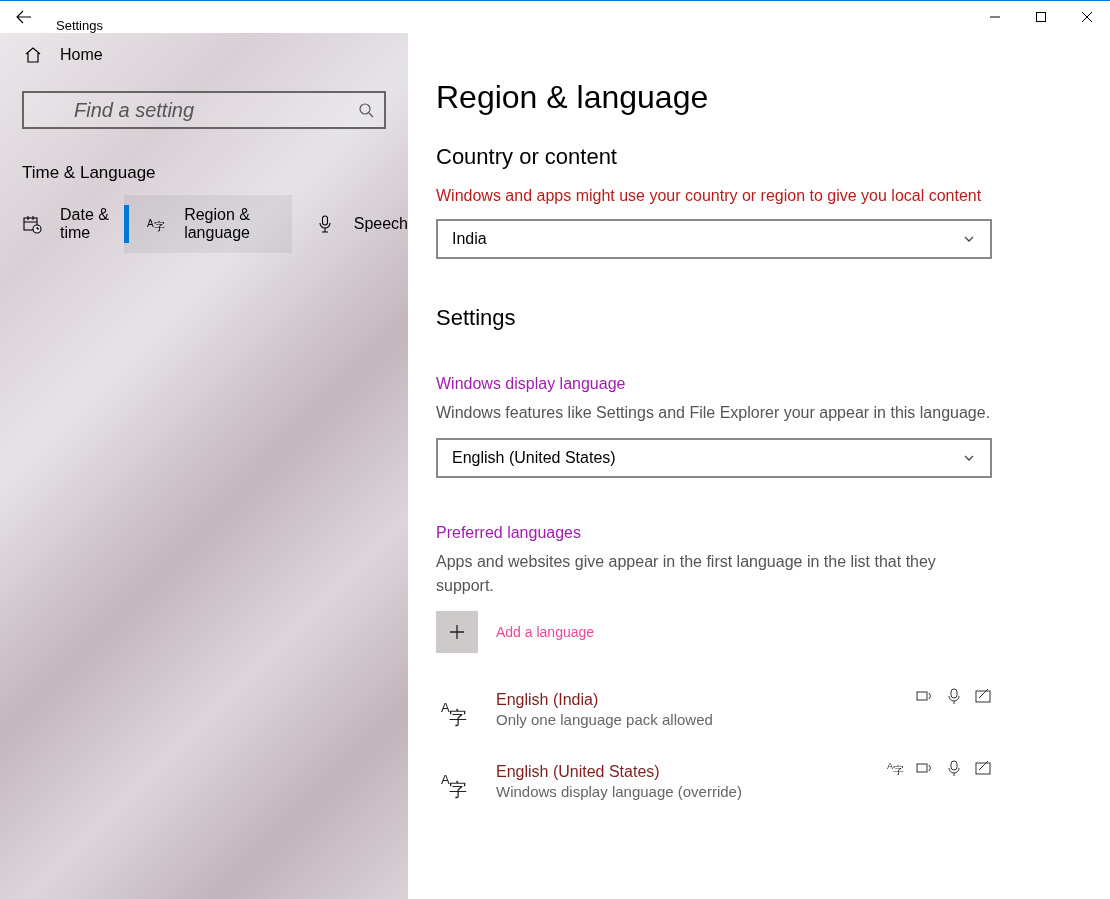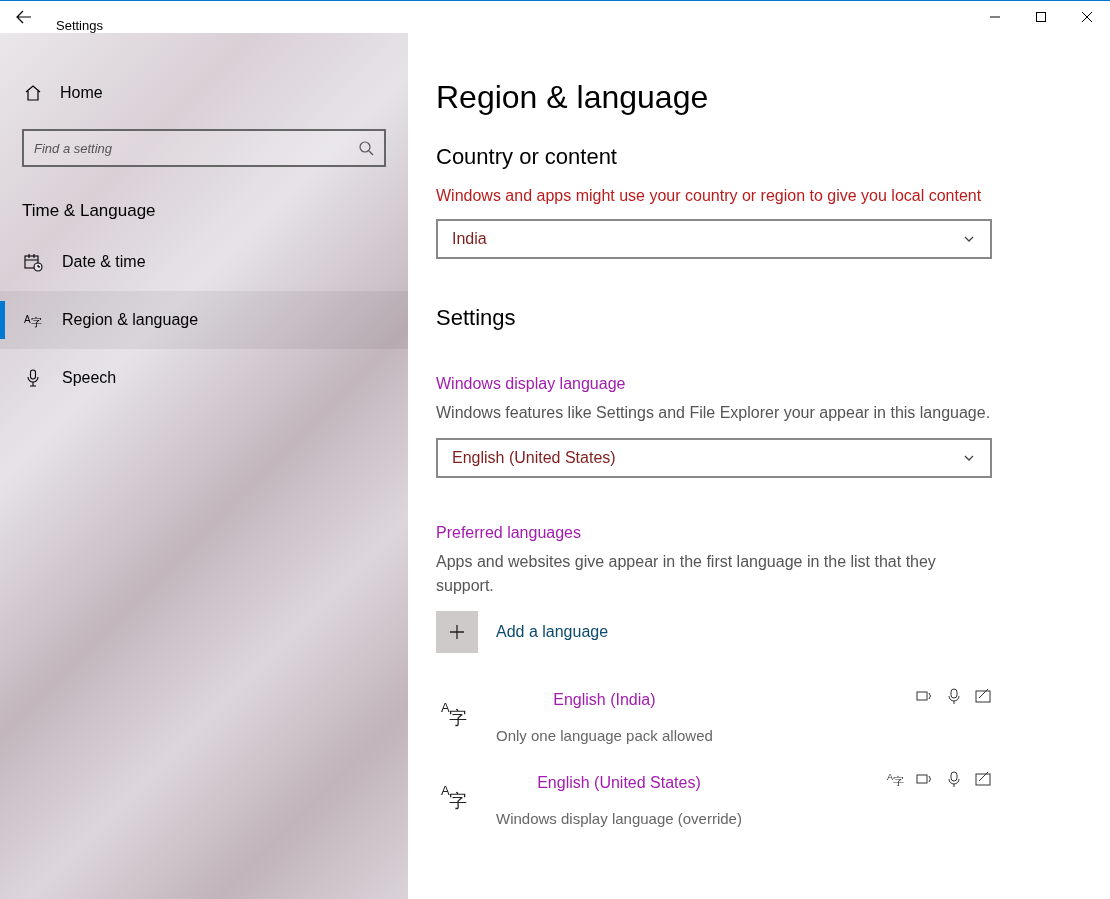--- a/index.html
+++ b/index.html
@@ -8,56 +8,55 @@
   .titlebar { height: 32px; display: flex; align-items: center; position: relative; }
   .titlebar-left { display: flex; align-items: flex-end; }
   .back-btn { width: 48px; height: 32px; display: flex; align-items: center; justify-content: center; cursor: pointer; }
   .titlebar-title { font-size: 13px; color: #000; margin-left: 8px; }
   .win-controls { position: absolute; right: 0; top: 0; display: flex; }
   .win-btn { width: 46px; height: 32px; display: flex; align-items: center; justify-content: center; cursor: pointer; }
   .body { flex: 1; display: flex; overflow: hidden; }
   .sidebar {
     width: 408px;
     background: linear-gradient(135deg, #eae7ea 0%, #d9d0d6 20%, #e6e3e8 35%, #c3b6bd 55%, #dcd6dc 70%, #c1b4ba 85%, #d9d3d8 100%);
-    padding-top: 38px;
     display: flex;
     flex-direction: column;
   }
   .home-row { display: flex; align-items: center; height: 44px; padding-left: 22px; cursor: pointer; }
   .home-row .icon { width: 22px; display: flex; justify-content: center; }
   .home-row .label { margin-left: 16px; font-size: 16px; color: #000; }
   .search-wrap { margin: 14px 22px 18px 22px; }
   .search-box { width: 100%; height: 38px; border: 2px solid #666; background: rgba(255,255,255,0.15); display: flex; align-items: center; padding: 0 10px; }
-  .search-input { flex: 1; border: none; background: transparent; outline: none; font-size: 13px; color: #555; font-style: italic; }
+  .search-input { flex: 1; border: none; background: transparent; outline: none; font-size: 20px; color: #555; font-style: italic; margin-left: 40px; }
   .search-input::placeholder { color: #555; font-style: italic; }
   .search-icon { color: #666; font-size: 14px; }
   .category-header { padding: 16px 22px 12px 22px; font-size: 17px; font-weight: 400; color: #000; }
-  .nav-list { display: flex; flex-direction: column; }
+  .nav-list { display: flex; flex-direction: row; }
   .nav-item { height: 58px; display: flex; align-items: center; padding-left: 22px; cursor: pointer; position: relative; }
   .nav-item.selected { background: rgba(0,0,0,0.06); }
   .nav-item.selected::before { content: ""; position: absolute; left: 0; top: 10px; bottom: 10px; width: 5px; background: #0078d4; }
   .nav-item .icon { width: 22px; display: flex; justify-content: center; color: #000; }
   .nav-item .label { margin-left: 18px; font-size: 16px; color: #000; }
   .content { flex: 1; padding: 46px 40px 0 28px; overflow: hidden; }
   .page-title { font-size: 32px; font-weight: 400; color: #000; margin-bottom: 28px; }
   .section-title { font-size: 22px; font-weight: 400; color: #000; margin-bottom: 14px; }
   .section-desc { font-size: 16px; color: #b91c1c; margin-bottom: 12px; line-height: 1.45; max-width: 560px; }
   .section-sub { font-size: 16px; color: #a21caf; margin-bottom: 8px; }
   .section-subdesc { font-size: 16px; color: #555; margin-bottom: 14px; line-height: 1.45; max-width: 560px; }
   .dropdown { width: 556px; height: 40px; border: 2px solid #888; background: #fff; display: flex; align-items: center; justify-content: space-between; padding: 0 14px; cursor: pointer; margin-bottom: 46px; }
-  .dropdown .value { font-size: 16px; color: #7f1d1d; }
+  .dropdown .value { font-size: 16px; color: #000000; }
   .dropdown .chevron { color: #444; }
   .add-lang-row { display: flex; align-items: center; cursor: pointer; margin-bottom: 30px; }
   .add-btn { width: 42px; height: 42px; background: #cfcaca; display: flex; align-items: center; justify-content: center; margin-right: 18px; }
-  .add-label { font-size: 16px; color: #0c4a6e; }
+  .add-label { font-size: 14px; color: #ec4899; }
   .lang-entry { display: flex; align-items: flex-start; padding: 8px 0 22px 0; cursor: pointer; position: relative; width: 556px; }
   .lang-icon { width: 42px; height: 42px; display: flex; align-items: center; justify-content: center; font-size: 22px; color: #222; margin-right: 18px; font-weight: 400; }
   .lang-text { display: flex; flex-direction: column; }
-  .lang-name { font-size: 16px; color: #a21caf; text-align: center; }
-  .lang-sub { font-size: 15px; color: #666; margin-top: 18px; }
+  .lang-name { font-size: 16px; color: #7f1d1d; }
+  .lang-sub { font-size: 15px; color: #666; margin-top: 2px; }
   .lang-badges { position: absolute; right: 0; top: 4px; display: flex; gap: 12px; color: #333; font-size: 15px; }
   .spacer-lg { height: 30px; }
   svg { display: block; }
 </style>
 </head>
 <body>
 
 <div class="window">
   <div class="titlebar">
     <div class="titlebar-left">

